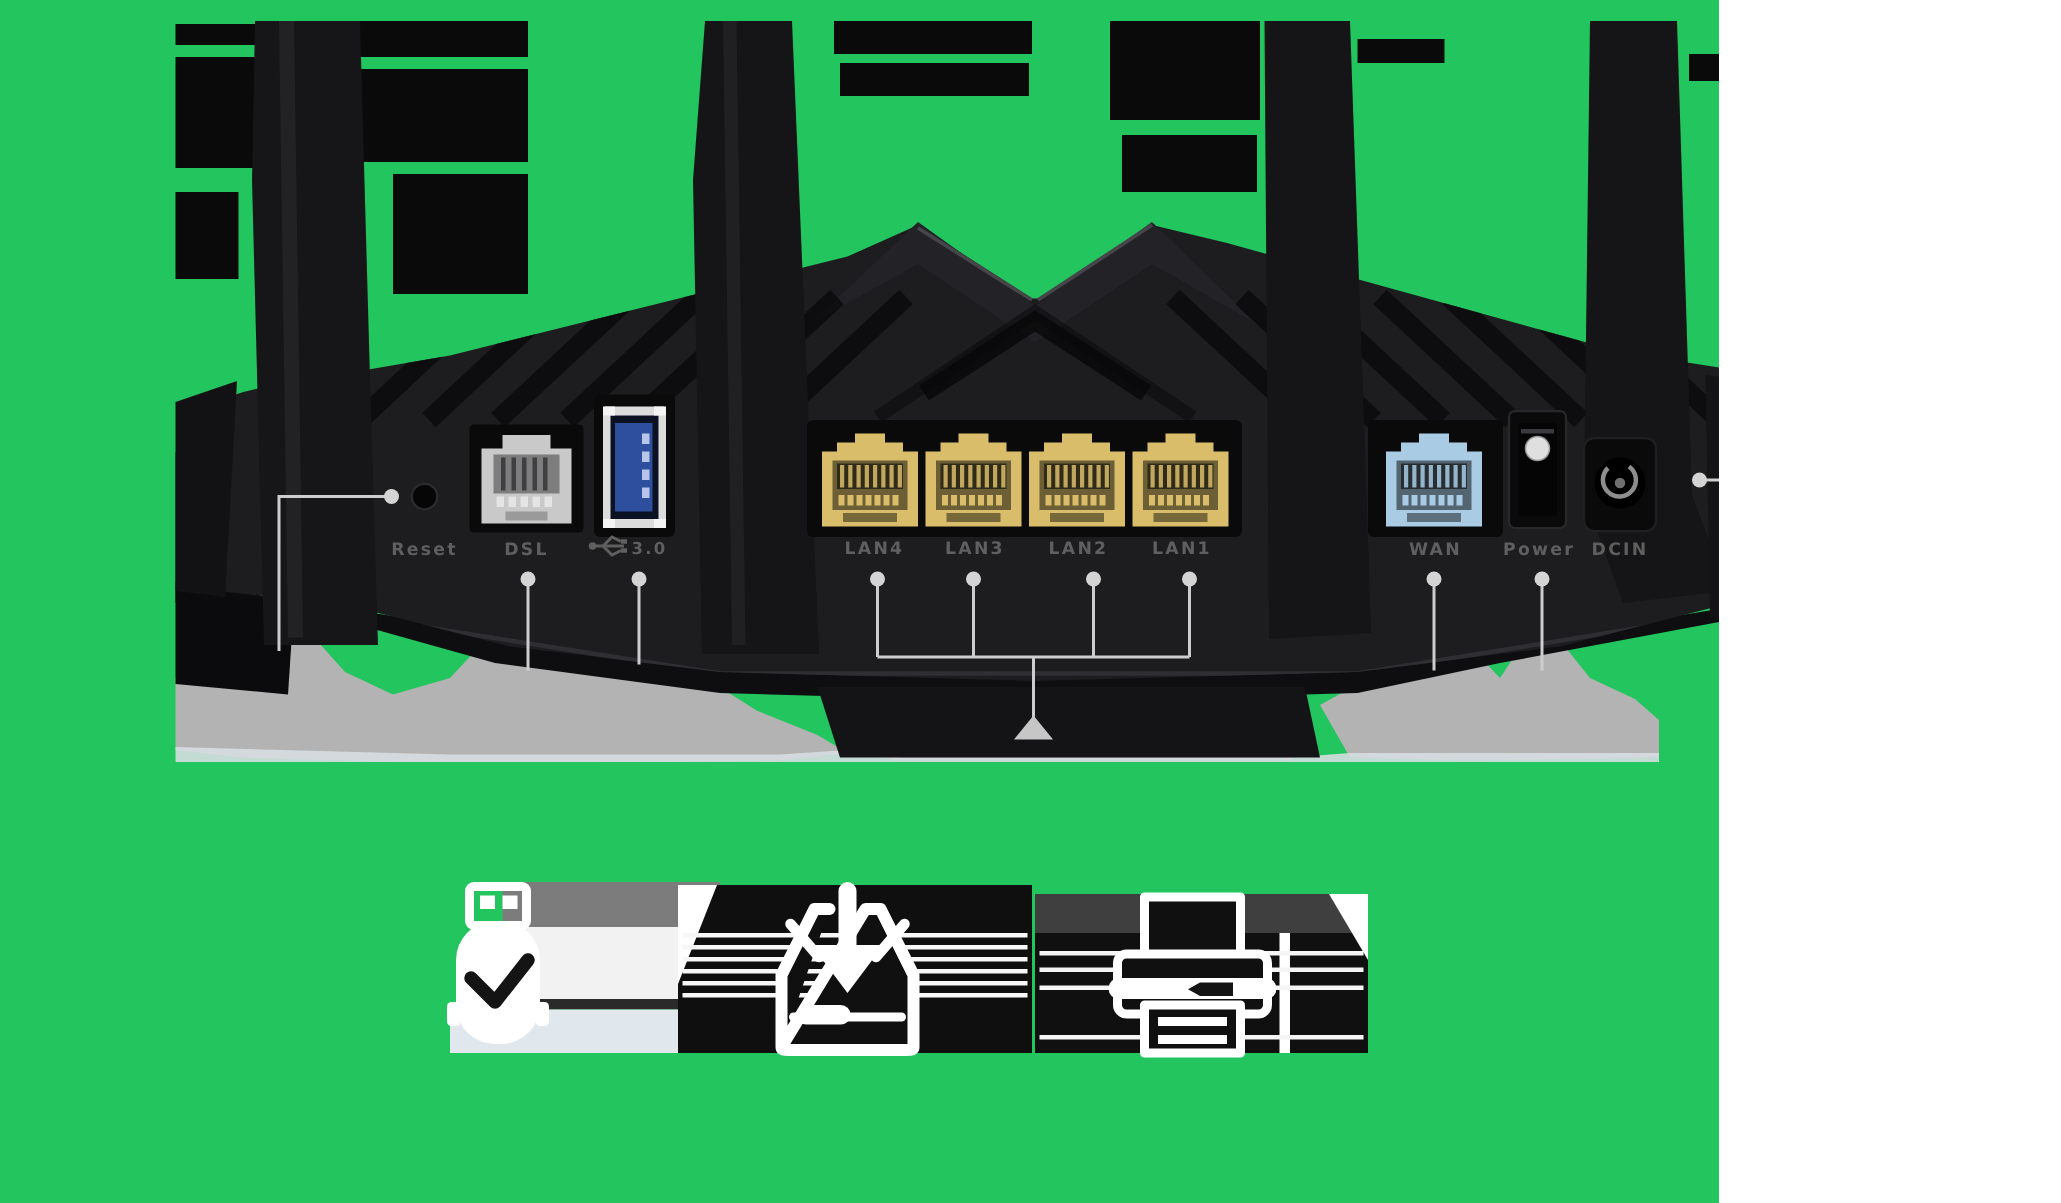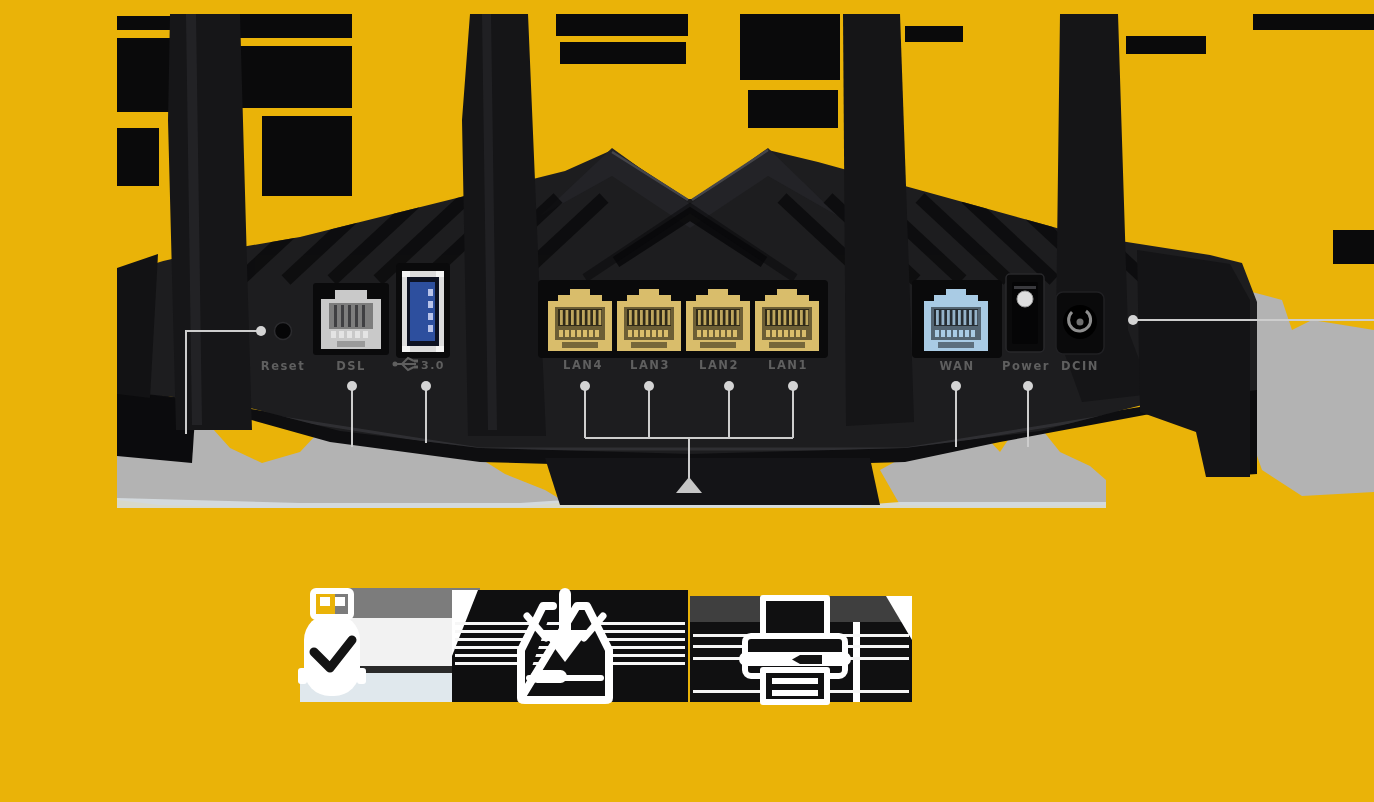--- a/index.html
+++ b/index.html
@@ -1,16 +1,16 @@
 <!DOCTYPE html>
 <html><head>
 <meta charset="utf-8">
 <style>
   html,body{margin:0;padding:0;background:#ffffff;}
-  .stage{position:relative;width:1374px;height:802px;background:#eab308;overflow:hidden;
+  .stage{position:relative;width:1146px;height:802px;background:#22c55e;overflow:hidden;
          font-family:"DejaVu Sans",sans-serif;}
   svg{display:block;}
   .port-label{font-family:"DejaVu Sans",sans-serif;font-size:11.5px;font-weight:bold;
               letter-spacing:1.5px;}
   .lbl-sm{font-size:11px;}
 </style>
 </head>
 <body>
 
 <div class="stage">

